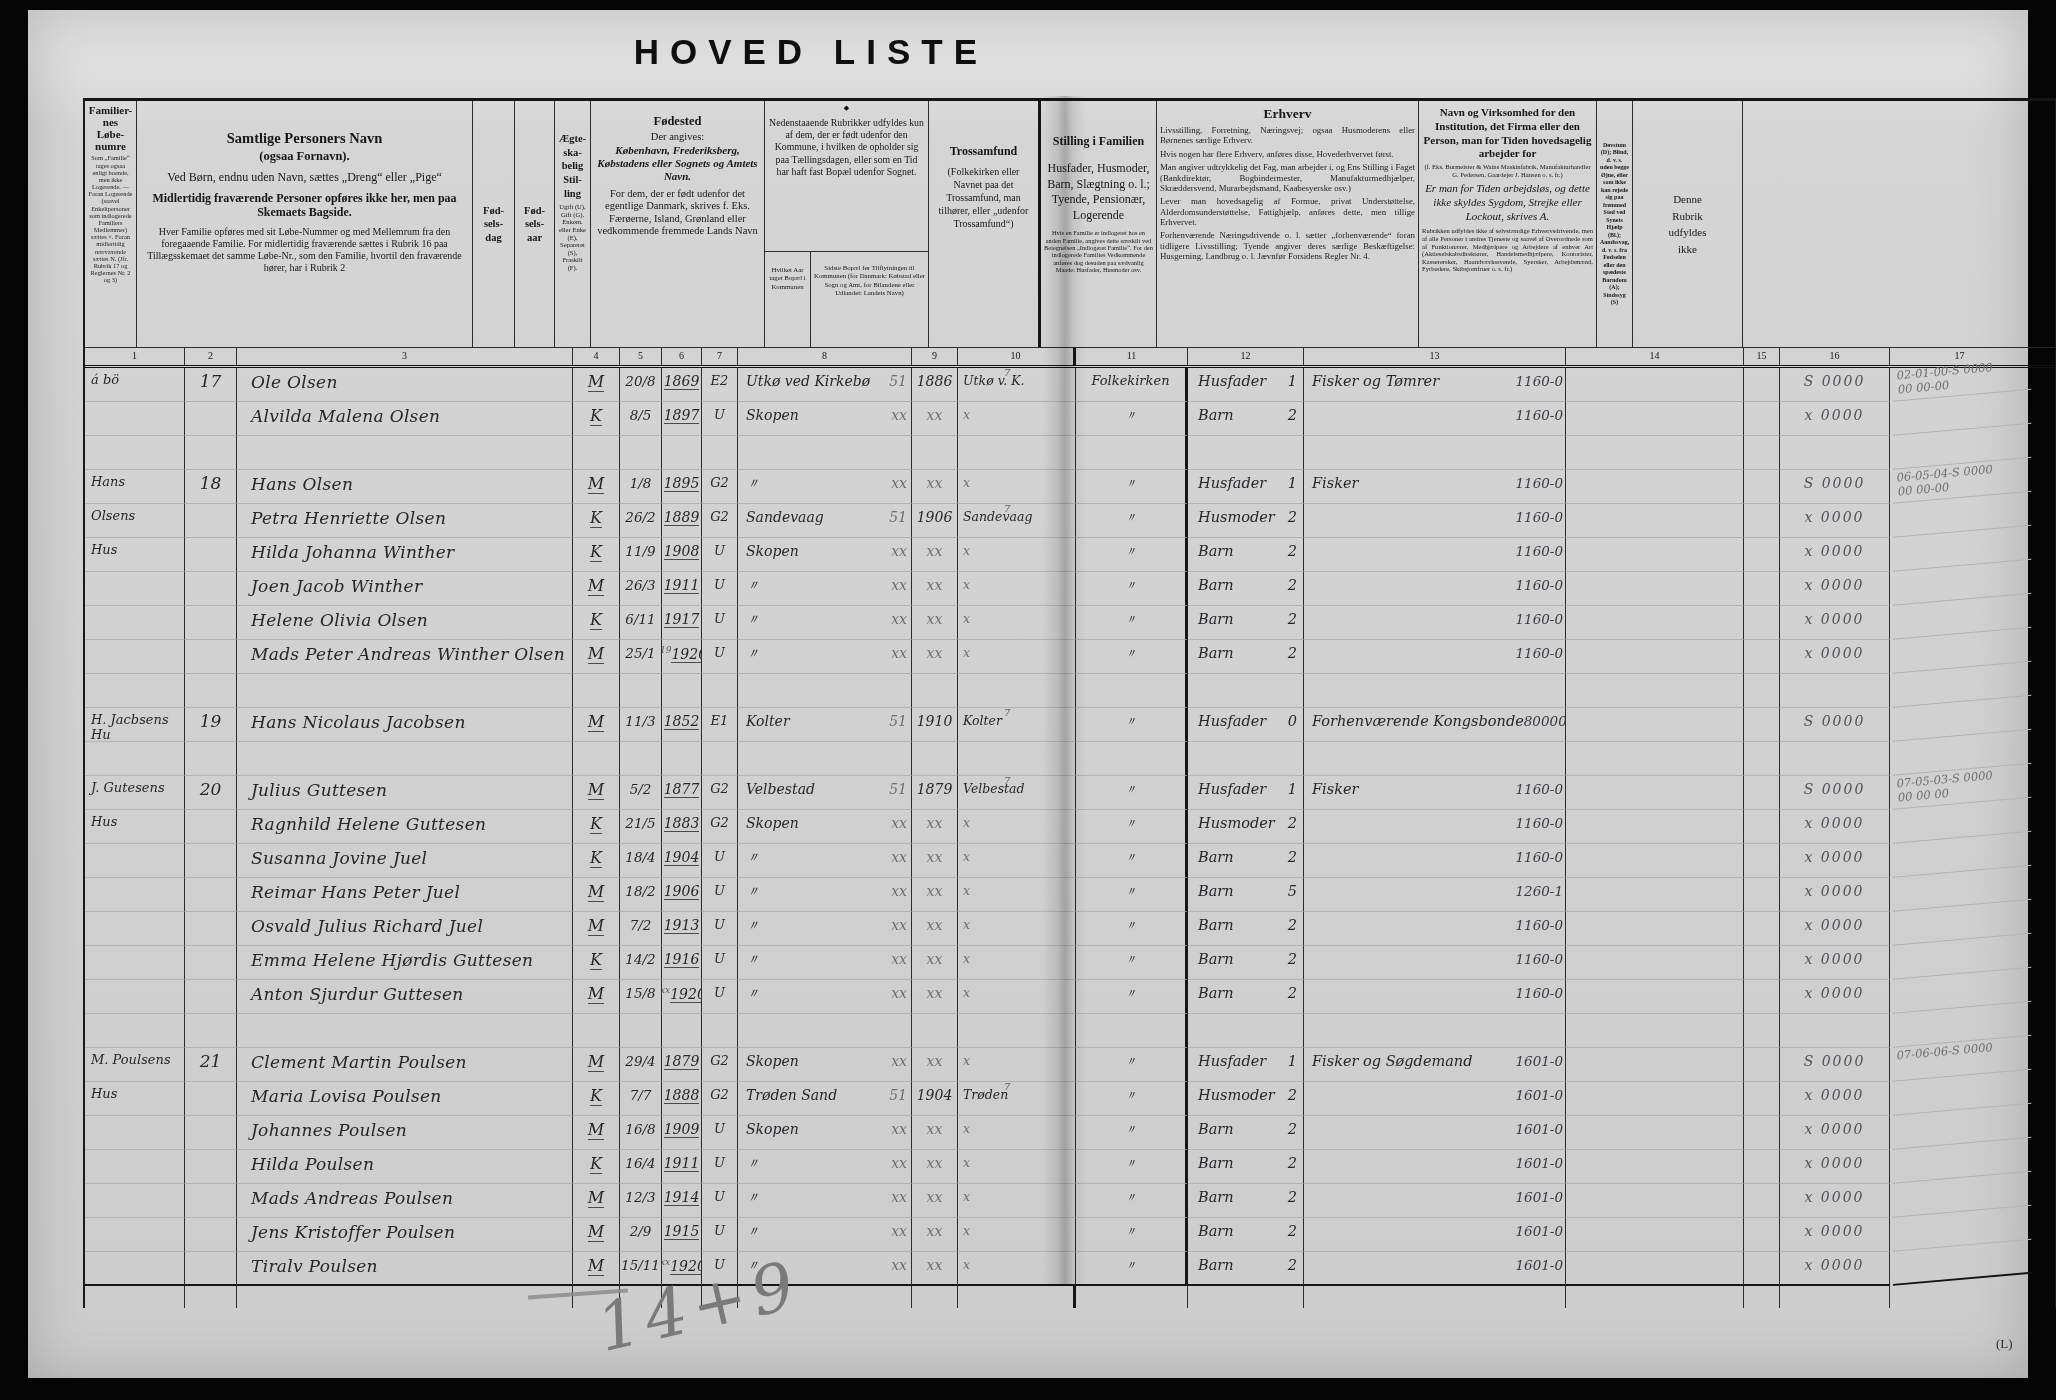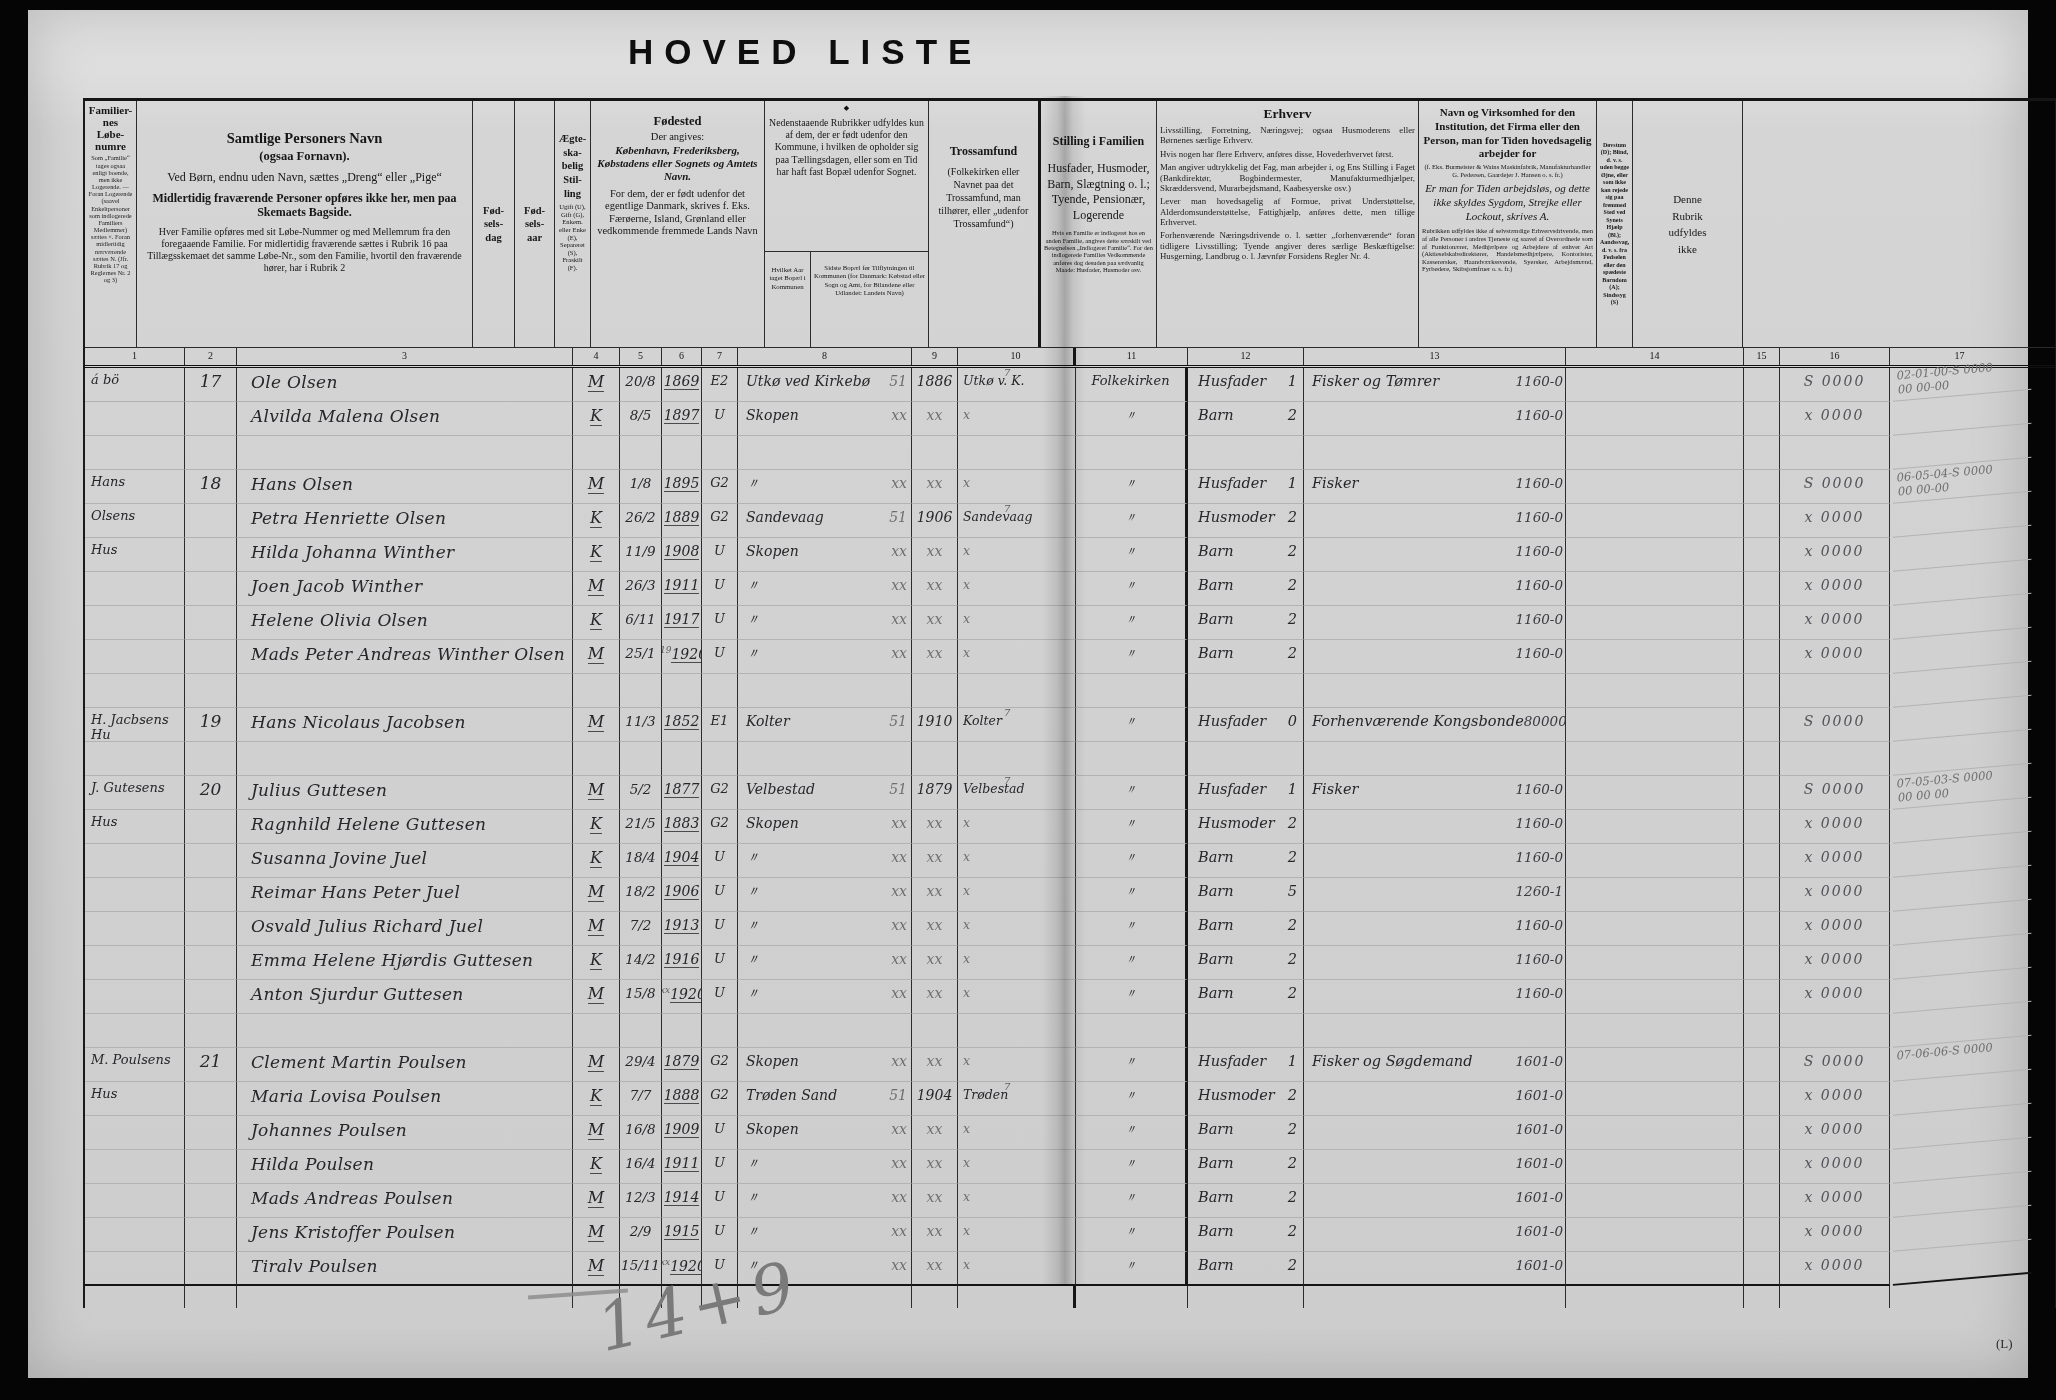--- a/index.html
+++ b/index.html
@@ -1,21 +1,21 @@
 <!DOCTYPE html>
 <html><head>
 <meta charset="utf-8">
 <style>
   html,body{margin:0;padding:0;background:#050505;}
   .stage{position:relative;width:2056px;height:1400px;background:#050505;overflow:hidden;
          font-family:"Liberation Serif",serif;}
   .paper{position:absolute;left:28px;top:10px;width:2000px;height:1368px;
          background:linear-gradient(180deg,#e3e3e3 0px,#dedede 60px,#d5d5d5 120px,#d0d0d0 60%,#cdcdcd 100%);
          box-shadow:inset 0 0 60px rgba(0,0,0,.18);}
-  .title{position:absolute;left:600px;top:22px;width:360px;text-align:left;
+  .title{position:absolute;left:600px;top:22px;width:360px;text-align:right;
          font-family:"Liberation Sans",sans-serif;font-weight:bold;font-size:35px;
          letter-spacing:11px;color:#0e0e0e;}
   
   .table{position:absolute;left:55px;top:88px;width:1970px;
          border-left:2px solid #1a1a1a;border-right:2px solid #1a1a1a;border-top:3px solid #151515;}
   .hrow{display:flex;height:246px;border-bottom:1px solid #2a2a2a;}
   .nrow{display:flex;height:17px;border-bottom:3px double #111;}
   .brow{display:flex;height:34px;}
   .bc,.hcell,.nc{box-sizing:border-box;border-right:1.3px solid #2c2c2c;overflow:hidden;flex:none;}
   .bc{border-bottom:1px solid #b3b3b3;position:relative;}

